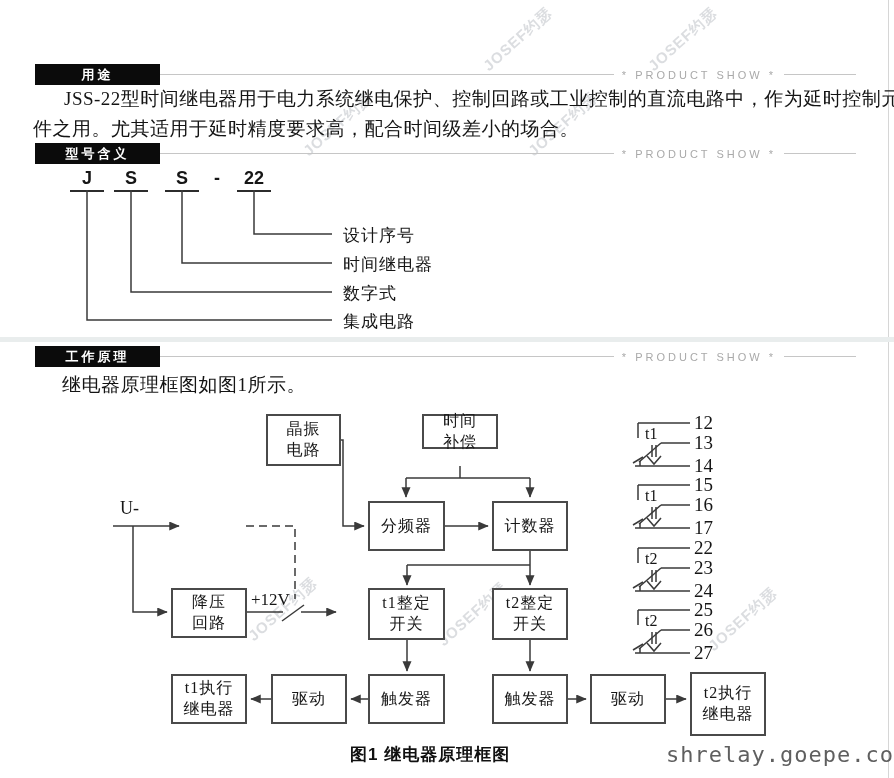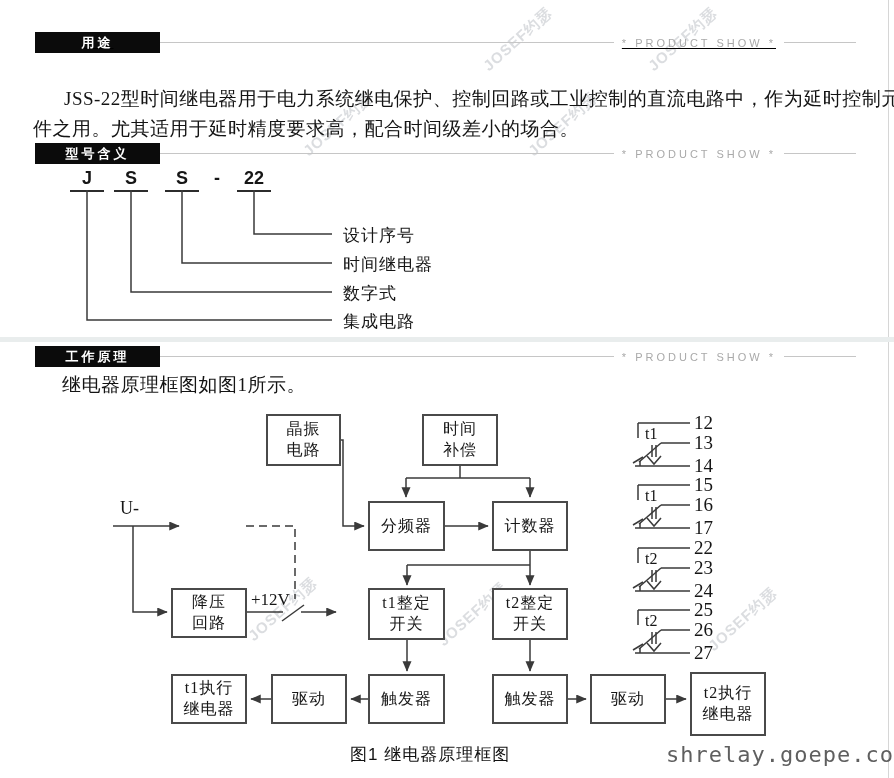--- a/index.html
+++ b/index.html
@@ -39,21 +39,21 @@
     position:absolute; border:2px solid #4a4a4a; background:#fff; box-sizing:border-box;
     display:flex; flex-direction:column; align-items:center; justify-content:center;
     font-size:16px; color:#161616; line-height:1.3; text-align:center; letter-spacing:1px; white-space:nowrap;
   }
   .float-label { position:absolute; font-size:17px; color:#161616; white-space:nowrap; }
   .contact-svg { position:absolute; }
   .contact-svg path, .contact-svg line { stroke:#3a3a3a; stroke-width:1.5; fill:none; }
   .contact-svg text { fill:#161616; font-family:"Liberation Serif","DejaVu Serif",serif; }
 
   .caption { position:absolute; left:350px; top:743px; font-family:"Liberation Sans","DejaVu Sans",sans-serif;
-             font-weight:normal; font-size:17px; color:#111; letter-spacing:1px; white-space:nowrap; }
+             font-weight:bold; font-size:17px; color:#111; letter-spacing:1px; white-space:nowrap; }
   .site { position:absolute; left:666px; top:742px; font-family:"DejaVu Sans Mono","Liberation Mono",monospace;
           font-size:22px; color:#5f5f5f; letter-spacing:1px; white-space:nowrap; }
 
   .divider { position:absolute; left:0; top:337px; width:894px; height:5px; background:#e9eded; }
   .right-border { position:absolute; left:888px; top:0; width:1px; height:778px; background:#d6d6d6; }
 
   .wm { position:absolute; transform:rotate(-42deg); color:rgba(143,149,158,0.32);
         font-family:"Liberation Sans","DejaVu Sans",sans-serif; font-weight:bold; font-size:15px;
         letter-spacing:1px; white-space:nowrap; pointer-events:none; }
 </style>
@@ -66,21 +66,21 @@
   <span class="wm" style="left:640px; top:30px;">JOSEF约瑟</span>
   <span class="wm" style="left:295px; top:115px;">JOSEF约瑟</span>
   <span class="wm" style="left:520px; top:115px;">JOSEF约瑟</span>
   <span class="wm" style="left:240px; top:600px;">JOSEF约瑟</span>
   <span class="wm" style="left:430px; top:605px;">JOSEF约瑟</span>
   <span class="wm" style="left:700px; top:610px;">JOSEF约瑟</span>
 
   <div class="right-border"></div>
   <div class="divider"></div>
 
-  <div class="header-row" style="top:32px;text-decoration:underline;">
+  <div class="header-row" style="top:64px;">
     <div class="black-label">用途</div>
     <div class="hline grow"></div>
     <span class="ps">* PRODUCT SHOW *</span>
     <div class="hline tail"></div>
   </div>
 
   <div class="body-text" style="left:64px; top:86px;">JSS-22型时间继电器用于电力系统继电保护、控制回路或工业控制的直流电路中，作为延时控制元</div>
   <div class="body-text" style="left:33px; top:116px;">件之用。尤其适用于延时精度要求高，配合时间级差小的场合。</div>
 
   <div class="header-row" style="top:143px;">
@@ -152,21 +152,21 @@
       <polyline points="271,699 251,699" marker-end="url(#ar)"></polyline>
       <polyline points="568,699 586,699" marker-end="url(#ar)"></polyline>
       <polyline points="666,699 686,699" marker-end="url(#ar)"></polyline>
     </g>
   </svg>
 
   <div class="dbox" style="left:258px; top:414px; width:75px; height:52px;margin-left:8px;">
     <span>晶振</span>
     <span>电路</span>
   </div>
-  <div class="dbox" style="left:422px; top:414px; width:76px; height:52px;">
+  <div class="dbox" style="left:422px; top:414px; width:76px; height:35px;">
     <span>时间</span>
     <span>补偿</span>
   </div>
   <div class="dbox" style="left:368px; top:501px; width:77px; height:50px;">
     <span>分频器</span>
   </div>
   <div class="dbox" style="left:492px; top:501px; width:76px; height:50px;">
     <span>计数器</span>
   </div>
   <div class="dbox" style="left:171px; top:588px; width:76px; height:50px;">

